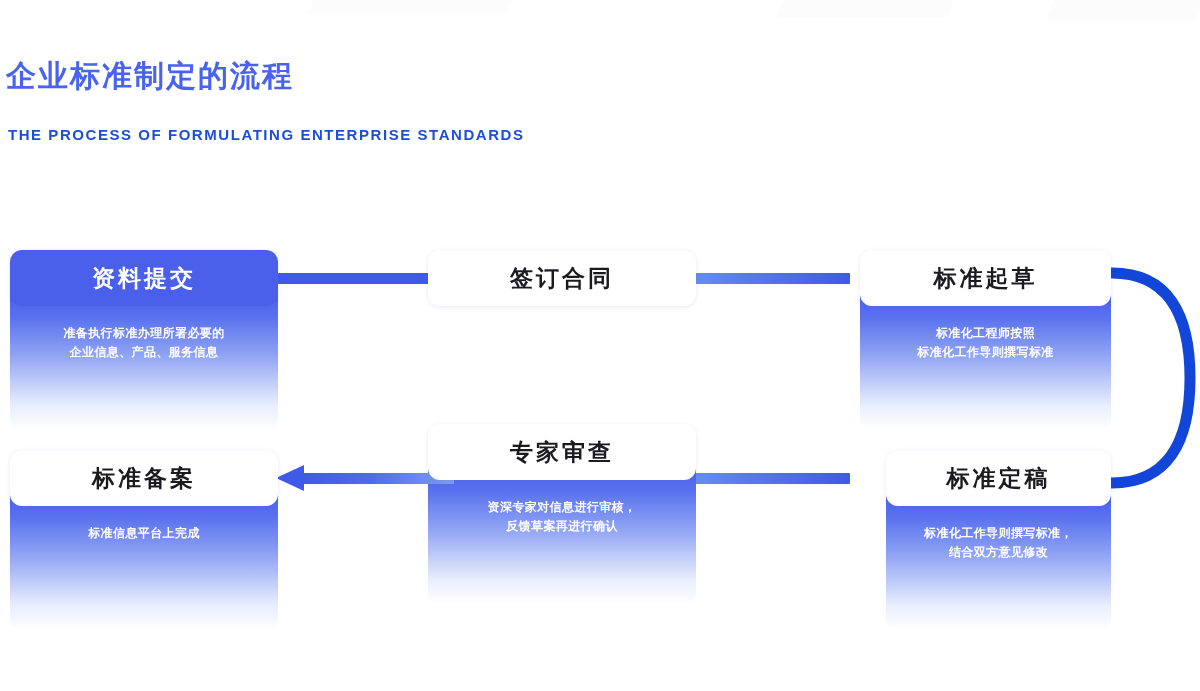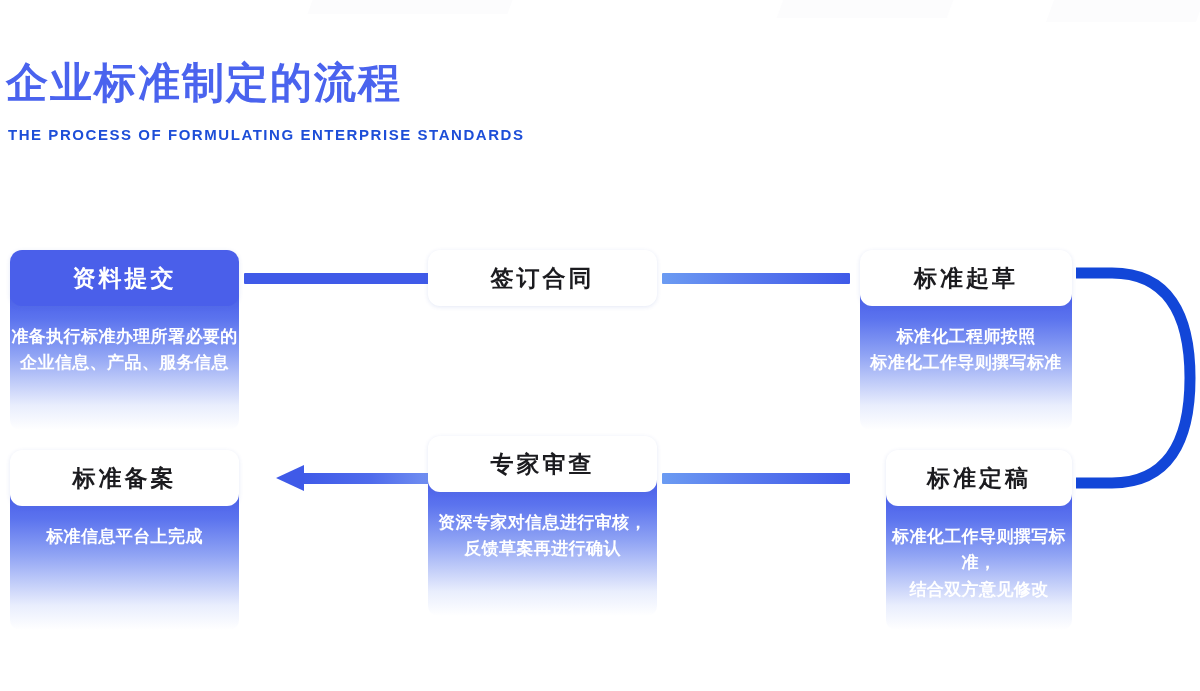--- a/index.html
+++ b/index.html
@@ -13,46 +13,46 @@
 
   
   .deco { position: absolute; background: #fcfcfd; pointer-events: none; }
   .deco-a { left: 310px; top: 0; width: 200px; height: 14px; transform: skewX(-20deg); }
   .deco-b { left: 780px; top: 0; width: 170px; height: 18px; transform: skewX(-20deg); }
   .deco-c { left: 1050px; top: 0; width: 150px; height: 22px; transform: skewX(-20deg); }
 
   
   .title {
     position: absolute; left: 6px; top: 58px;
-    font-size: 42px; font-weight: bold; color: #4a63ee;
+    font-size: 30px; font-weight: bold; color: #4a63ee;
     letter-spacing: 2px; line-height: 1.2; white-space: nowrap;
   }
   .subtitle {
     position: absolute; left: 8px; top: 126px;
     font-size: 15px; font-weight: bold; color: #1d4ed8;
     letter-spacing: 1.55px; white-space: nowrap;
   }
 
   
-  .card { position: absolute; width: 229px; }
+  .card { position: absolute; width: 268px; }
   .card-head {
     position: relative; height: 56px; border-radius: 12px;
     display: flex; align-items: center; justify-content: center;
     font-size: 23px; font-weight: bold; letter-spacing: 3px;
     box-shadow: 0 1px 4px rgba(90,110,200,0.16);
     z-index: 3;
   }
   .card-head.light { background: #ffffff; color: #1b1b1f; }
   .card-head.filled { background: #4a5fea; color: #ffffff; }
   .card-body {
     position: relative; margin-top: -12px;
     height: 136px; border-radius: 0 0 10px 10px;
     padding-top: 30px;
     text-align: center;
-    font-size: 17px; font-weight: bold; line-height: 1.55;
+    font-size: 12px; font-weight: bold; line-height: 1.55;
     color: #ffffff; letter-spacing: .4px;
     z-index: 1;
   }
   .card-body.grad-strong {
     background: linear-gradient(180deg,
       #4a5fea 0%, #5b73ee 18%, #8ea2f4 44%, #c3cef9 66%, #e9eefd 82%, #ffffff 100%);
   }
   .card-body .line { display: block; }
 
   
@@ -122,21 +122,21 @@
     </div>
   </div>
 
   <div class="card" style="left:10px; top:450px;">
     <div class="card-head light">标准备案</div>
     <div class="card-body grad-strong">
       <span class="line">标准信息平台上完成</span>
     </div>
   </div>
 
-  <div class="card" style="left:428px; top:436px;">
+  <div class="card" style="left:428px; top:424px;">
     <div class="card-head light">专家审查</div>
     <div class="card-body grad-strong">
       <span class="line">资深专家对信息进行审核，</span>
       <span class="line">反馈草案再进行确认</span>
     </div>
   </div>
 
   <div class="card" style="left:843px; top:450px;padding-left:43px;">
     <div class="card-head light">标准定稿</div>
     <div class="card-body grad-strong">

